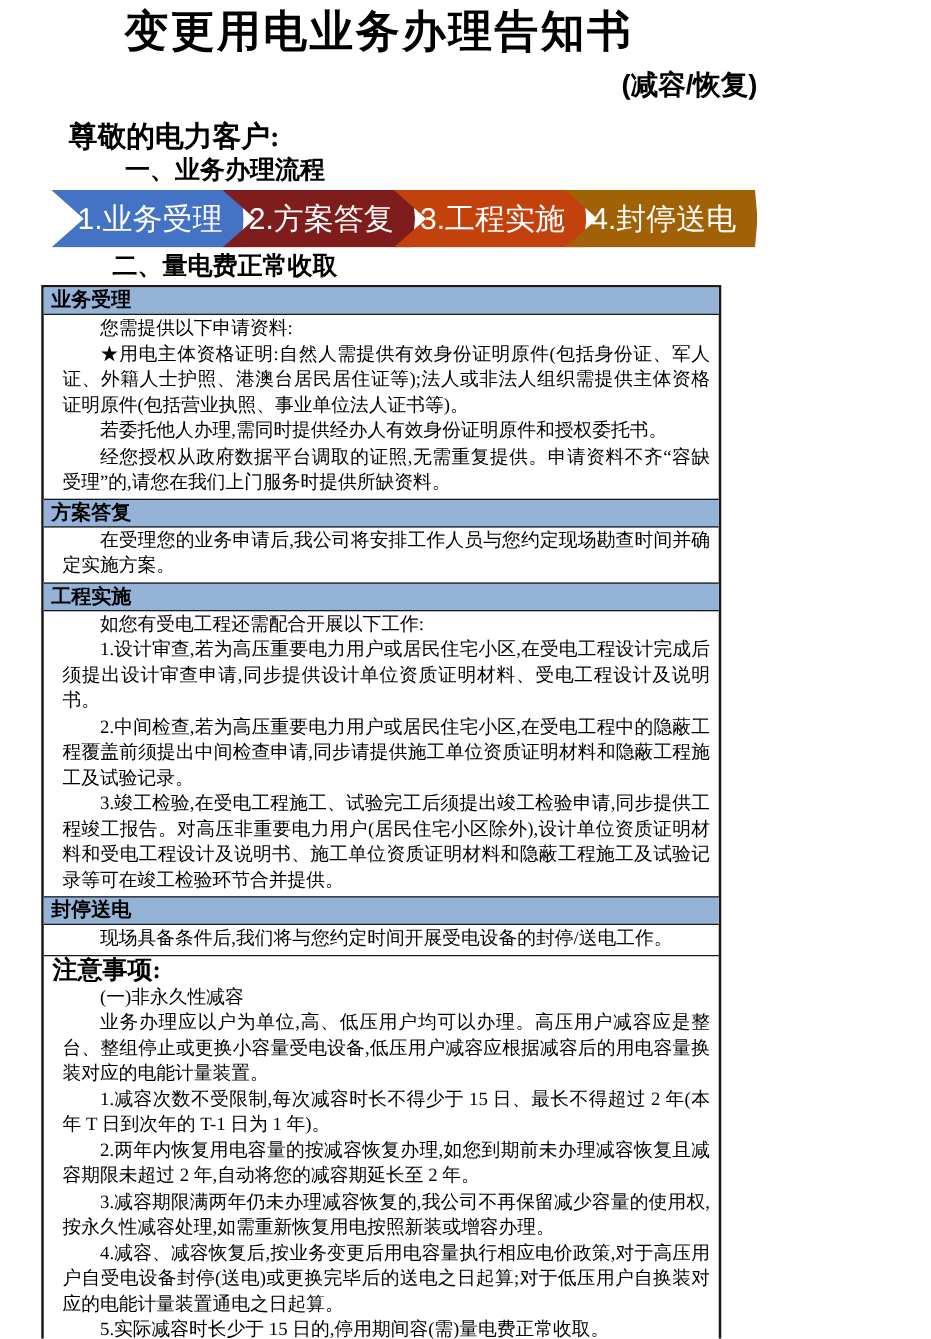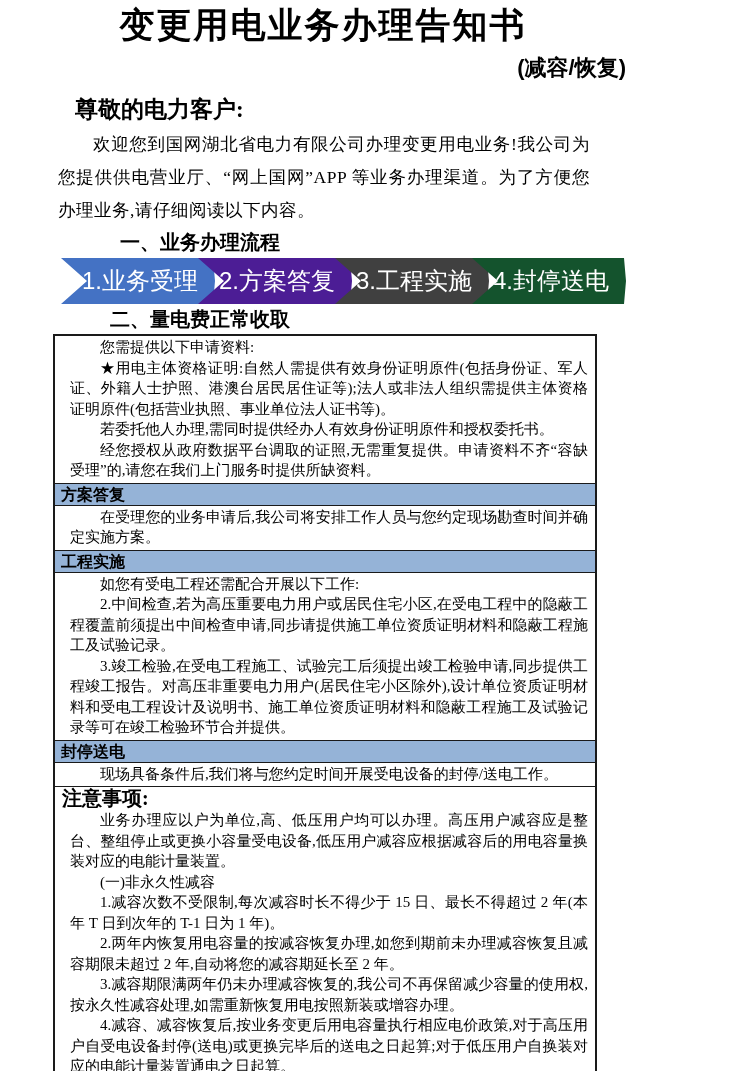--- a/index.html
+++ b/index.html
@@ -1,18 +1,18 @@
 <!DOCTYPE html>
 <html><head>
 <meta charset="utf-8">
 <style>
   html,body{margin:0;padding:0;background:#fff;}
   .page{
     position:relative;width:606px;height:1071px;background:#fff;overflow:hidden;
-    font-family:"Liberation Serif","DejaVu Serif",serif;color:#000;margin-left:20px;
+    font-family:"Liberation Serif","DejaVu Serif",serif;color:#000;
   }
   .doc-title{
     margin:4px 0 0 0;text-align:center;font-size:35px;font-weight:bold;
     letter-spacing:2px;line-height:44px;
   }
   .doc-subtitle{
     margin:6px 0 0 0;text-align:right;font-size:22px;font-weight:bold;
     font-family:"Liberation Sans","DejaVu Sans",sans-serif;line-height:28px;
   }
   .salutation{
@@ -33,23 +33,23 @@
   }
   .chevron{
     width:178px;height:46px;margin-left:-17px;
     clip-path:polygon(0 0,152px 0,100% 50%,152px 100%,0 100%,26px 50%);
     display:flex;align-items:center;justify-content:center;
     color:#fff;font-family:"Liberation Sans","DejaVu Sans",sans-serif;
     font-size:24px;font-weight:500;padding-left:4px;box-sizing:border-box;
   }
   .chevron:first-child{margin-left:0;}
   .chevron.c1{background:#4472c4;}
-  .chevron.c2{background:#4c1d95;}
-  .chevron.c3{background:#404040;}
-  .chevron.c4{background:#14532d;}
+  .chevron.c2{background:#7f1d1d;}
+  .chevron.c3{background:#c2410c;}
+  .chevron.c4{background:#a16207;}
   .info-table{
     margin:0 29px 0 33px;border:2px solid #1a1a1a;
   }
   .row-header{
     background:#95b3d7;border-top:1.5px solid #1a1a1a;border-bottom:1.5px solid #1a1a1a;
     font-weight:bold;font-size:16px;line-height:19px;padding:1px 6px;
   }
   .row-header.first{border-top:none;}
   .row-body{
     padding:1px 7px 2px 15px;font-size:15px;line-height:20.5px;text-align:justify;
@@ -61,21 +61,20 @@
 </style>
 </head>
 <body>
 
 <div class="page">
 
   <h1 class="doc-title">变更用电业务办理告知书</h1>
   <div class="doc-subtitle">(减容/恢复)</div>
 
   <div class="salutation">尊敬的电力客户:</div>
-  <div class="intro">欢迎您到国网湖北省电力有限公司办理变更用电业务!我公司为您提供供电营业厅、“网上国网”APP 等业务办理渠道。为了方便您办理业务,请仔细阅读以下内容。</div>
 
   <div class="sec-heading one">一、业务办理流程</div>
 
   <div class="chevron-row">
     <div class="chevron c1">
       <span>1.业务受理</span>
     </div>
     <div class="chevron c2">
       <span>2.方案答复</span>
     </div>
@@ -84,48 +83,50 @@
     </div>
     <div class="chevron c4">
       <span>4.封停送电</span>
     </div>
   </div>
 
   <div class="sec-heading two">二、量电费正常收取</div>
 
   <div class="info-table">
 
+    <div class="row-header first">业务受理</div>
     <div class="row-body">
       <p>您需提供以下申请资料:</p>
       <p>★用电主体资格证明:自然人需提供有效身份证明原件(包括身份证、军人证、外籍人士护照、港澳台居民居住证等);法人或非法人组织需提供主体资格证明原件(包括营业执照、事业单位法人证书等)。</p>
       <p>若委托他人办理,需同时提供经办人有效身份证明原件和授权委托书。</p>
       <p>经您授权从政府数据平台调取的证照,无需重复提供。申请资料不齐“容缺受理”的,请您在我们上门服务时提供所缺资料。</p>
     </div>
 
     <div class="row-header">方案答复</div>
     <div class="row-body">
       <p>在受理您的业务申请后,我公司将安排工作人员与您约定现场勘查时间并确定实施方案。</p>
     </div>
 
     <div class="row-header">工程实施</div>
     <div class="row-body">
       <p>如您有受电工程还需配合开展以下工作:</p>
+      <p>1.设计审查,若为高压重要电力用户或居民住宅小区,在受电工程设计完成后须提出设计审查申请,同步提供设计单位资质证明材料、受电工程设计及说明书。</p>
       <p>2.中间检查,若为高压重要电力用户或居民住宅小区,在受电工程中的隐蔽工程覆盖前须提出中间检查申请,同步请提供施工单位资质证明材料和隐蔽工程施工及试验记录。</p>
       <p>3.竣工检验,在受电工程施工、试验完工后须提出竣工检验申请,同步提供工程竣工报告。对高压非重要电力用户(居民住宅小区除外),设计单位资质证明材料和受电工程设计及说明书、施工单位资质证明材料和隐蔽工程施工及试验记录等可在竣工检验环节合并提供。</p>
     </div>
 
     <div class="row-header">封停送电</div>
     <div class="row-body">
       <p>现场具备条件后,我们将与您约定时间开展受电设备的封停/送电工作。</p>
     </div>
 
     <div class="notes-label" style="border-top:1.5px solid #1a1a1a;">注意事项:</div>
     <div class="row-body">
+      <p>(一)非永久性减容</p>
       <p>业务办理应以户为单位,高、低压用户均可以办理。高压用户减容应是整台、整组停止或更换小容量受电设备,低压用户减容应根据减容后的用电容量换装对应的电能计量装置。</p>
-      <p>(一)非永久性减容</p>
       <p>1.减容次数不受限制,每次减容时长不得少于 15 日、最长不得超过 2 年(本年 T 日到次年的 T-1 日为 1 年)。</p>
       <p>2.两年内恢复用电容量的按减容恢复办理,如您到期前未办理减容恢复且减容期限未超过 2 年,自动将您的减容期延长至 2 年。</p>
       <p>3.减容期限满两年仍未办理减容恢复的,我公司不再保留减少容量的使用权,按永久性减容处理,如需重新恢复用电按照新装或增容办理。</p>
       <p>4.减容、减容恢复后,按业务变更后用电容量执行相应电价政策,对于高压用户自受电设备封停(送电)或更换完毕后的送电之日起算;对于低压用户自换装对应的电能计量装置通电之日起算。</p>
       <p>5.实际减容时长少于 15 日的,停用期间容(需)量电费正常收取。</p>
       <p>(二)永久性减容</p>
       <p>1.减容后需恢复用电容量的按新装或增容办理,减少全部用电容量的按销户办理。</p>
 
     </div>
 

